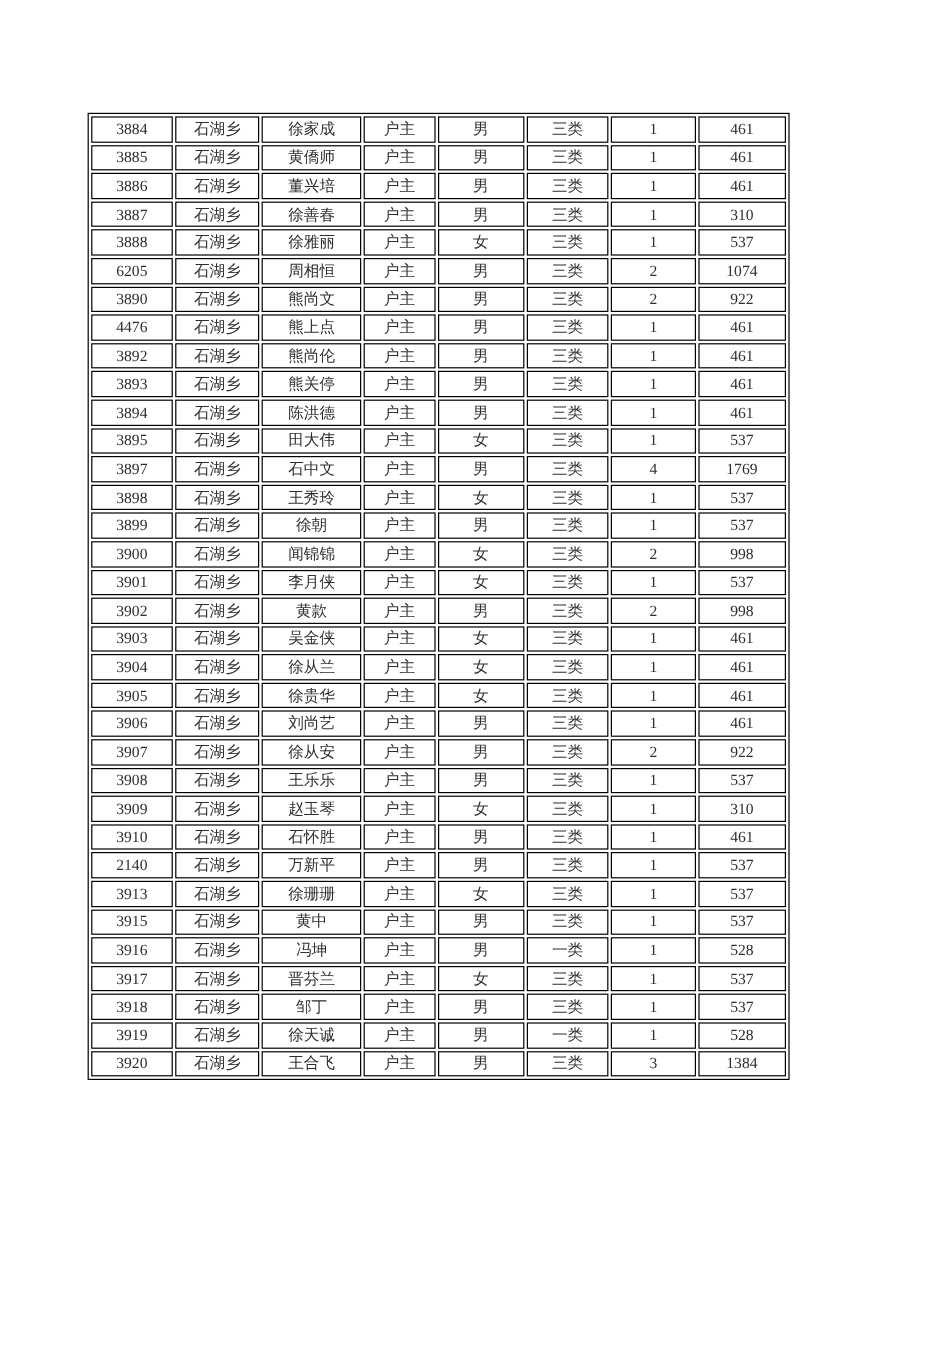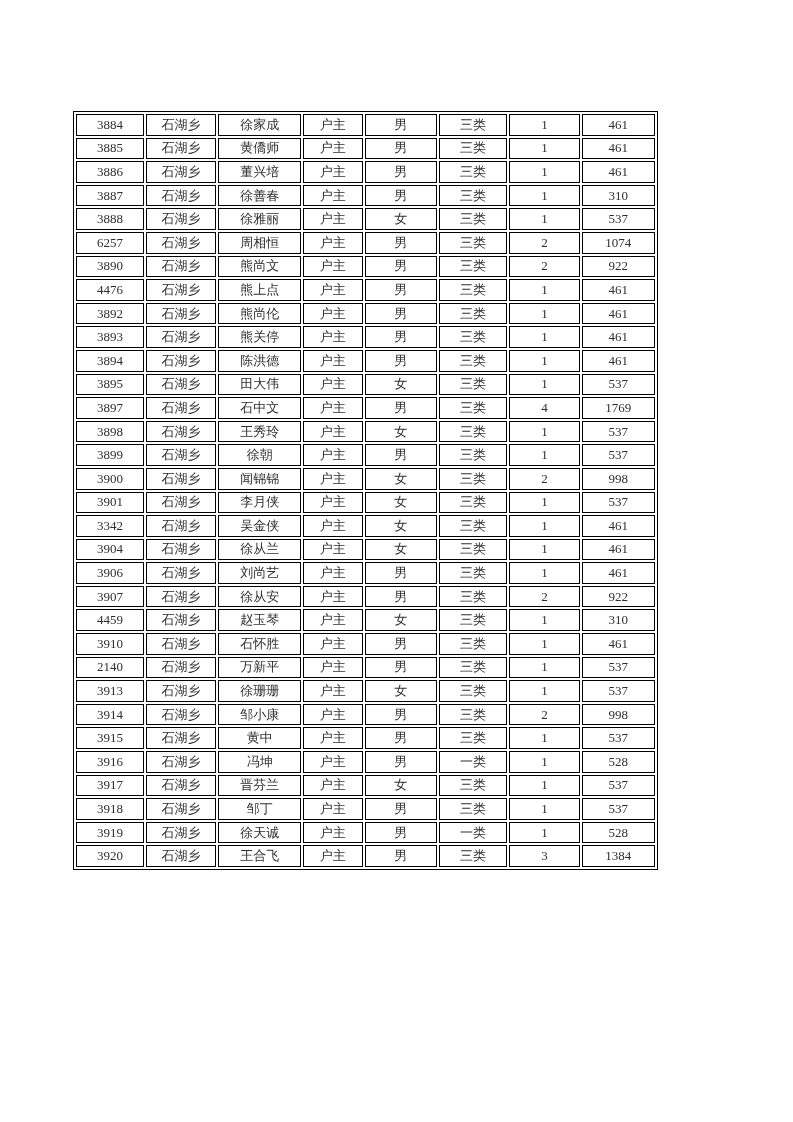--- a/index.html
+++ b/index.html
@@ -11,21 +11,21 @@
     position: relative;
     width: 793px;
     height: 1122px;
     background: #ffffff;
     overflow: hidden;
     font-family: "Liberation Serif", "DejaVu Serif", serif;
   }
   table.roster {
     position: absolute;
     left: 73px;
-    top: 111px;
+    top: 94px;
     width: 585px;
     border-collapse: separate;
     border-spacing: 2px;
     border: 1px solid #000000;
     table-layout: fixed;
   }
   table.roster td {
     border: 1px solid #000000;
     height: 19.6px;
     padding: 0;
@@ -106,21 +106,21 @@
           <td>3888</td>
           <td>石湖乡</td>
           <td>徐雅丽</td>
           <td>户主</td>
           <td>女</td>
           <td>三类</td>
           <td>1</td>
           <td>537</td>
         </tr>
         <tr>
-          <td>6257</td>
+          <td>6205</td>
           <td>石湖乡</td>
           <td>周相恒</td>
           <td>户主</td>
           <td>男</td>
           <td>三类</td>
           <td>2</td>
           <td>1074</td>
         </tr>
         <tr>
           <td>3890</td>
@@ -226,33 +226,53 @@
           <td>3901</td>
           <td>石湖乡</td>
           <td>李月侠</td>
           <td>户主</td>
           <td>女</td>
           <td>三类</td>
           <td>1</td>
           <td>537</td>
         </tr>
         <tr>
-          <td>3342</td>
+          <td>3902</td>
+          <td>石湖乡</td>
+          <td>黄款</td>
+          <td>户主</td>
+          <td>男</td>
+          <td>三类</td>
+          <td>2</td>
+          <td>998</td>
+        </tr>
+        <tr>
+          <td>3903</td>
           <td>石湖乡</td>
           <td>吴金侠</td>
           <td>户主</td>
           <td>女</td>
           <td>三类</td>
           <td>1</td>
           <td>461</td>
         </tr>
         <tr>
           <td>3904</td>
           <td>石湖乡</td>
           <td>徐从兰</td>
+          <td>户主</td>
+          <td>女</td>
+          <td>三类</td>
+          <td>1</td>
+          <td>461</td>
+        </tr>
+        <tr>
+          <td>3905</td>
+          <td>石湖乡</td>
+          <td>徐贵华</td>
           <td>户主</td>
           <td>女</td>
           <td>三类</td>
           <td>1</td>
           <td>461</td>
         </tr>
         <tr>
           <td>3906</td>
           <td>石湖乡</td>
           <td>刘尚艺</td>
@@ -266,21 +286,31 @@
           <td>3907</td>
           <td>石湖乡</td>
           <td>徐从安</td>
           <td>户主</td>
           <td>男</td>
           <td>三类</td>
           <td>2</td>
           <td>922</td>
         </tr>
         <tr>
-          <td>4459</td>
+          <td>3908</td>
+          <td>石湖乡</td>
+          <td>王乐乐</td>
+          <td>户主</td>
+          <td>男</td>
+          <td>三类</td>
+          <td>1</td>
+          <td>537</td>
+        </tr>
+        <tr>
+          <td>3909</td>
           <td>石湖乡</td>
           <td>赵玉琴</td>
           <td>户主</td>
           <td>女</td>
           <td>三类</td>
           <td>1</td>
           <td>310</td>
         </tr>
         <tr>
           <td>3910</td>
@@ -304,30 +334,20 @@
         </tr>
         <tr>
           <td>3913</td>
           <td>石湖乡</td>
           <td>徐珊珊</td>
           <td>户主</td>
           <td>女</td>
           <td>三类</td>
           <td>1</td>
           <td>537</td>
-        </tr>
-        <tr>
-          <td>3914</td>
-          <td>石湖乡</td>
-          <td>邹小康</td>
-          <td>户主</td>
-          <td>男</td>
-          <td>三类</td>
-          <td>2</td>
-          <td>998</td>
         </tr>
         <tr>
           <td>3915</td>
           <td>石湖乡</td>
           <td>黄中</td>
           <td>户主</td>
           <td>男</td>
           <td>三类</td>
           <td>1</td>
           <td>537</td>

